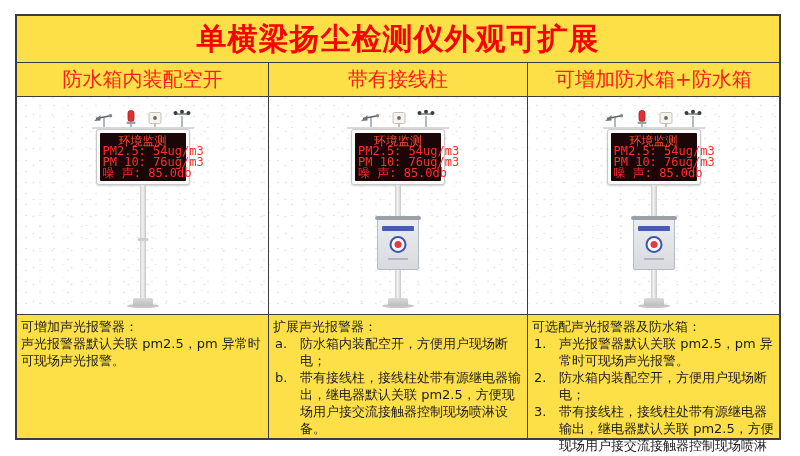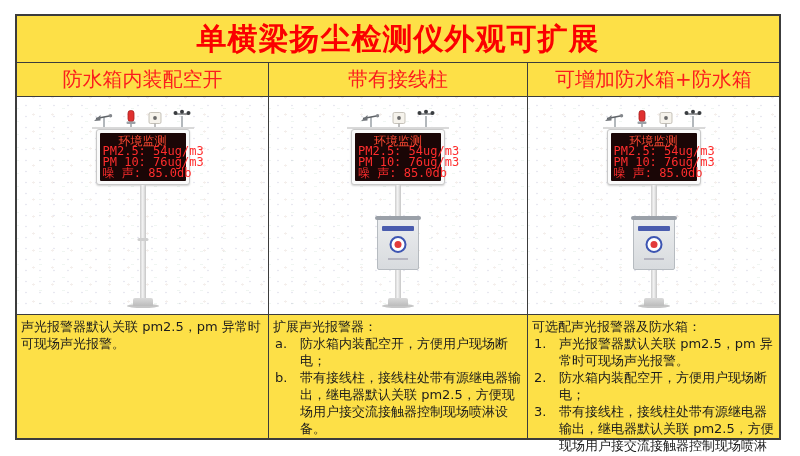--- a/index.html
+++ b/index.html
@@ -254,20 +254,21 @@
         <div class="wbox-strip"></div>
         <div class="wbox-logo"></div>
         <div class="wbox-text"></div>
       </div>
       <div class="base-plate"></div>
       <div class="base"></div>
     </div>
   </div>
 
   <div class="cell note-cell b-r">
+    <div class="note-intro">可增加声光报警器：</div>
     <div class="note-text">声光报警器默认关联 pm2.5，pm 异常时可现场声光报警。</div>
   </div>
 
   <div class="cell note-cell b-r">
     <div class="note-intro">扩展声光报警器：</div>
     <div class="note-item">
       <span class="note-marker">a.</span>
       <span class="note-text">防水箱内装配空开，方便用户现场断电；</span>
     </div>
     <div class="note-item">

